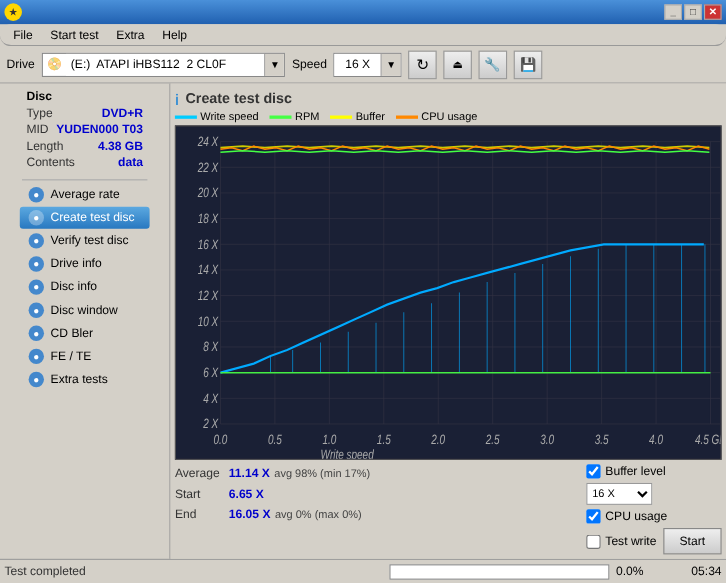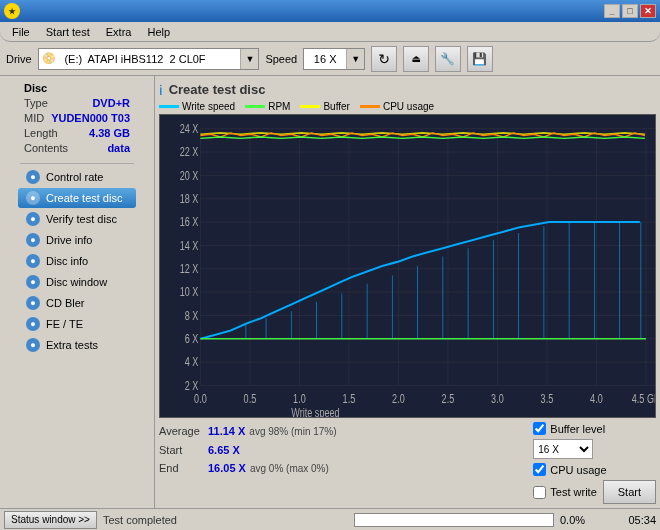--- a/index.html
+++ b/index.html
@@ -211,20 +211,21 @@
       width: 20px;
       height: 3px;
     }
 
     
     #chart-container {
       background: #1a1a2e;
       border: 1px solid #555;
       flex: 1;
       position: relative;
+      font-style: italic;
     }
 
     
     #stats-panel {
       display: flex;
       gap: 10px;
       margin-top: 4px;
     }
     #stats-left {
       flex: 1;
@@ -381,21 +382,21 @@
       </div>
       <div class="disc-row">
         <span class="disc-key">Contents</span>
         <span class="disc-val">data</span>
       </div>
     </div>
     <div class="sidebar-divider"></div>
 
     <div class="sidebar-btn">
       <div class="sidebar-icon icon-blue">●</div>
-      <span>Control rate</span>
+      <span>Average rate</span>
     </div>
     <div class="sidebar-btn active">
       <div class="sidebar-icon" style="background:rgba(255,255,255,0.3);color:white;">●</div>
       <span>Create test disc</span>
     </div>
     <div class="sidebar-btn">
       <div class="sidebar-icon icon-blue">●</div>
       <span>Verify test disc</span>
     </div>
     <div class="sidebar-btn">
@@ -591,20 +592,19 @@
             <span>Test write</span>
           </div>
           <button id="start-btn">Start</button>
         </div>
       </div>
     </div>
   </div>
 </div>
 
 <div id="status-bar">
-  <button id="status-window-btn">Status window &gt;&gt;</button>
   <span id="status-text">Test completed</span>
   <div id="progress-bar-container">
     <div id="progress-bar-fill"></div>
   </div>
   <span id="progress-percent">0.0%</span>
   <span id="time-display">05:34</span>
 </div>
 
 </body></html>

